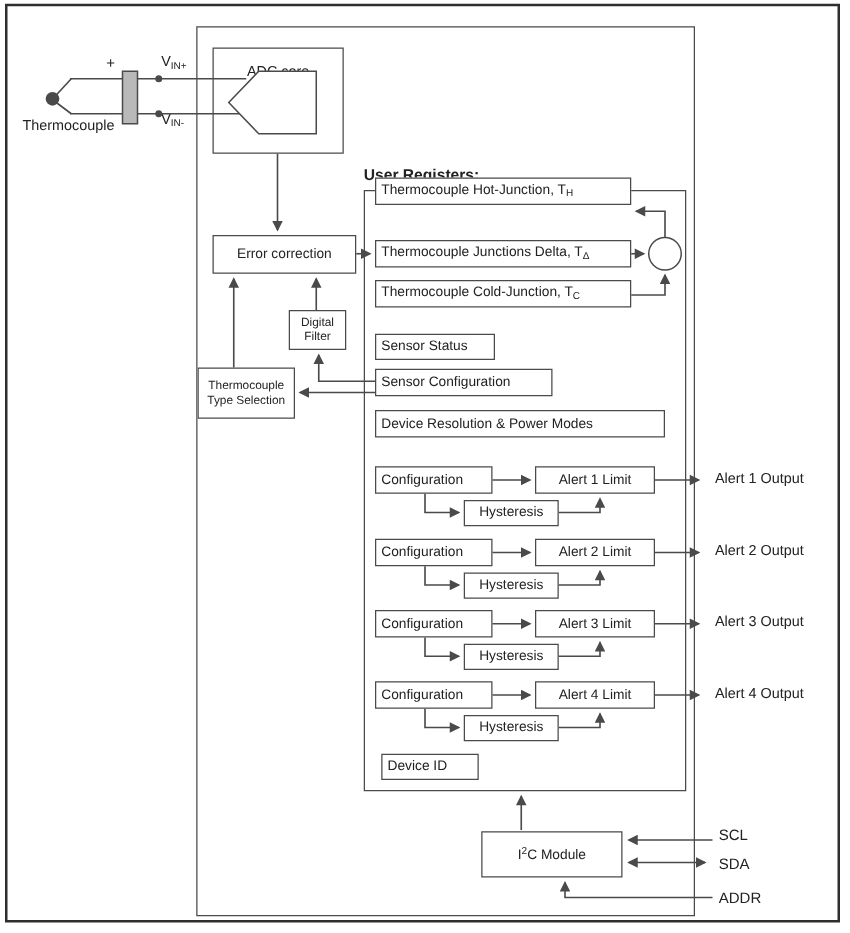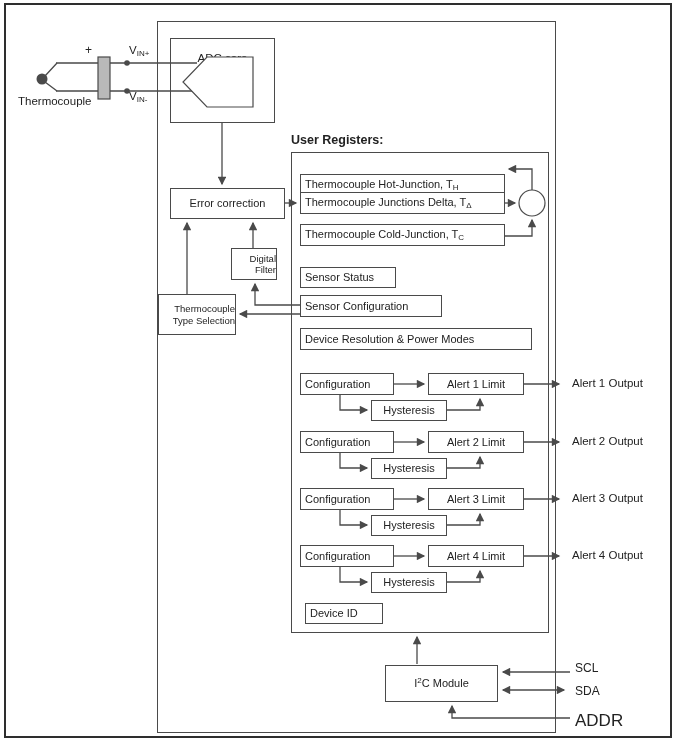--- a/index.html
+++ b/index.html
@@ -5,21 +5,21 @@
   html,body{margin:0;padding:0;background:#fff;}
   .page{position:relative;width:680px;height:746px;background:#fff;
         font-family:"Liberation Sans",sans-serif;color:#222;overflow:hidden;}
   .page-frame{position:absolute;left:4px;top:3px;width:668px;height:735px;
         border:2px solid #2e2e2e;box-sizing:border-box;}
   .rect{position:absolute;box-sizing:border-box;border:1px solid #4a4a4a;background:#fff;}
   .box{position:absolute;box-sizing:border-box;border:1px solid #4a4a4a;background:#fff;
        display:flex;align-items:center;font-size:11px;color:#222;line-height:1.1;}
   .box.center{justify-content:center;text-align:left;}
   .box.left{padding-left:4px;justify-content:flex-start;}
-  .box.small{font-size:9.5px;justify-content:center;text-align:right;line-height:1.18;}
+  .box.small{font-size:9.5px;justify-content:center;text-align:center;line-height:1.18;}
   .lbl{position:absolute;font-size:11.5px;color:#222;white-space:nowrap;}
   .lbl.bold{font-weight:bold;font-size:12.5px;}
   sub{font-size:8px;vertical-align:-2px;}
   sup{font-size:8px;vertical-align:4px;}
   svg{position:absolute;left:0;top:0;pointer-events:none;}
   svg path,svg polyline{fill:none;stroke:#4a4a4a;stroke-width:1.3;}
   svg .fillshape{fill:#4a4a4a;stroke:none;}
 </style>
 </head>
 <body>
@@ -44,21 +44,21 @@
     </div>
   <div class="box small" style="left:231px;top:248px;width:46px;height:32px;">
       <span>Digital Filter</span>
     </div>
   <div class="box small" style="left:158px;top:294px;width:78px;height:41px;">
       <span>Thermocouple Type Selection</span>
     </div>
 
   <div class="lbl bold" style="left:291px;top:133px;">User Registers:</div>
 
-  <div class="box left" style="left:300px;top:174px;width:205px;height:22px;">
+  <div class="box left" style="left:300px;top:142px;width:205px;height:22px;">
       <span><span>Thermocouple Hot-Junction, T</span><sub>H</sub></span>
     </div>
   <div class="box left" style="left:300px;top:192px;width:205px;height:22px;">
       <span><span>Thermocouple Junctions Delta, T</span><sub>Δ</sub></span>
     </div>
   <div class="box left" style="left:300px;top:224px;width:205px;height:22px;">
       <span><span>Thermocouple Cold-Junction, T</span><sub>C</sub></span>
     </div>
 
   <div class="lbl" style="left:522px;top:195px;width:20px;text-align:center;font-size:13px;">Σ</div>
@@ -120,21 +120,21 @@
   <div class="box left" style="left:305px;top:603px;width:78px;height:21px;">
       <span>Device ID</span>
     </div>
 
   <div class="box center" style="left:385px;top:665px;width:113px;height:37px;">
       <span><span>I</span><sup>2</sup><span>C Module</span></span>
     </div>
 
   <div class="lbl" style="left:575px;top:661px;font-size:12px;">SCL</div>
   <div class="lbl" style="left:575px;top:684px;font-size:12px;">SDA</div>
-  <div class="lbl" style="left:575px;top:711px;font-size:17px;">ADDR</div>
+  <div class="lbl" style="left:575px;top:711px;font-size:12px;">ADDR</div>
 
   <svg width="680" height="746" viewBox="0 0 680 746">
     <defs>
       <marker id="ar" viewBox="0 0 10 10" refX="8.5" refY="5" markerWidth="7.5" markerHeight="6.5" orient="auto-start-reverse">
         <path d="M0,0 L10,5 L0,10 z" style="fill:#4a4a4a;stroke:none;"></path>
       </marker>
     </defs>
 
     <path d="M45,76 L57,63 M45,82 L57,91"></path>
     <circle cx="42" cy="79" r="5.5" class="fillshape"></circle>

